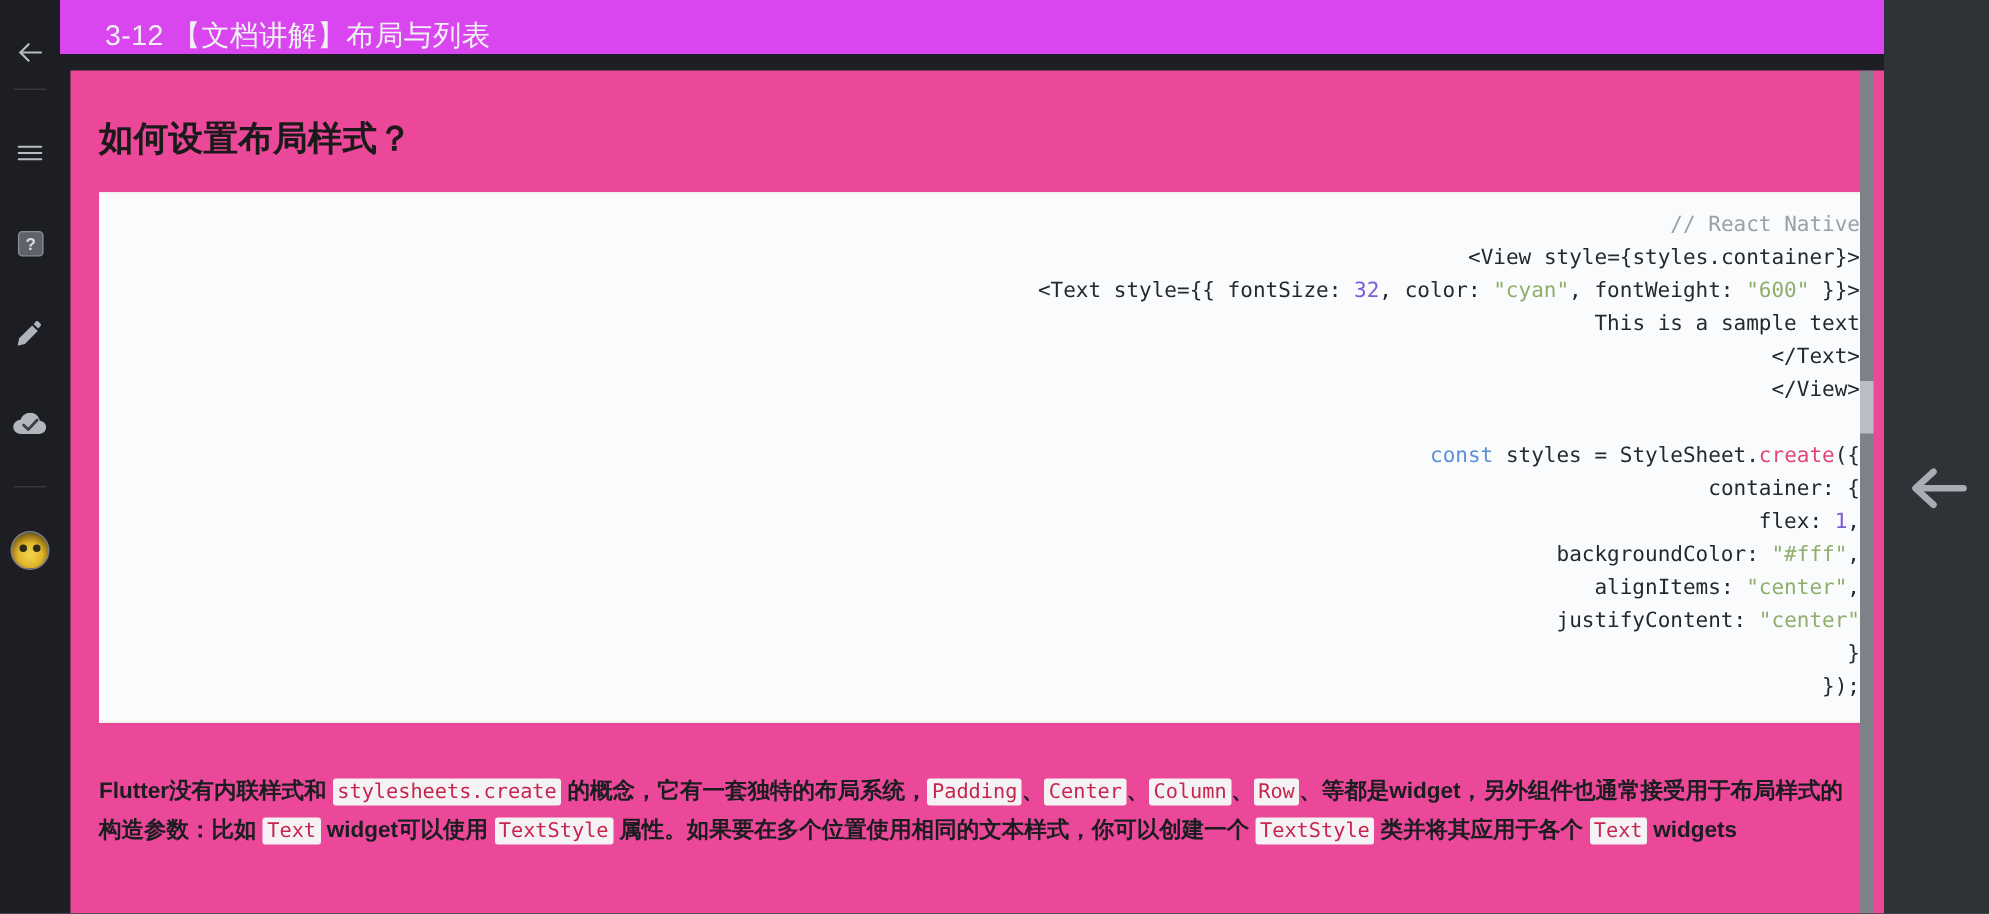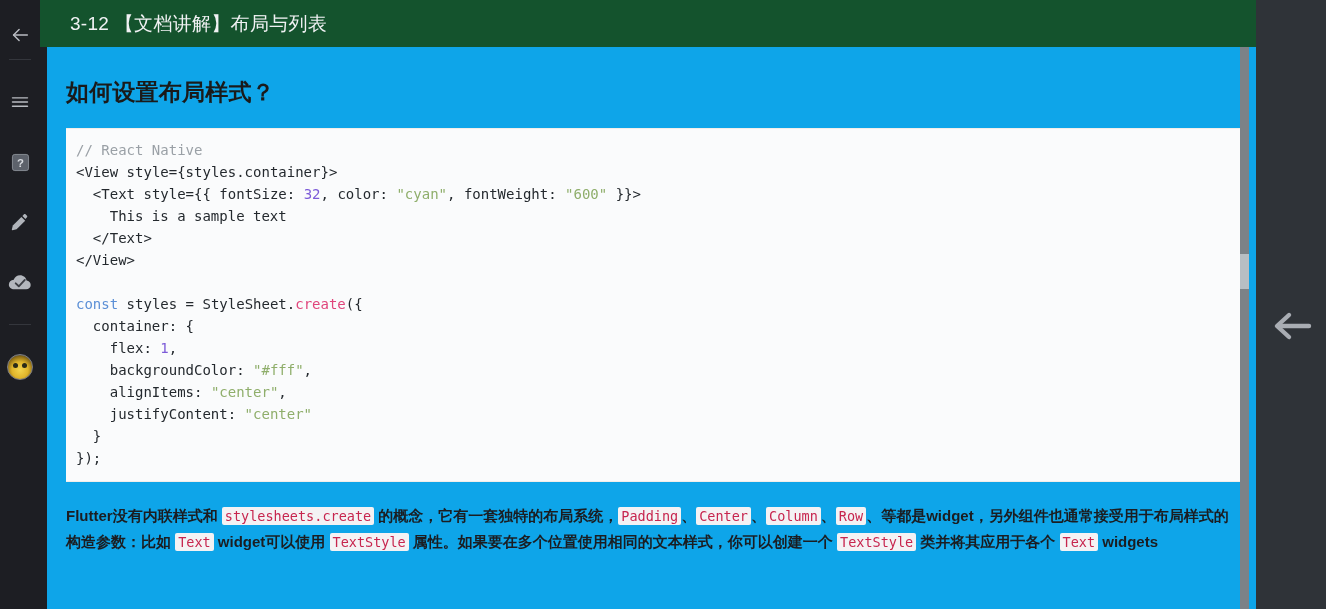--- a/index.html
+++ b/index.html
@@ -78,22 +78,22 @@
     width: 5px; height: 5px;
     border-radius: 50%;
     background: #2b2b18;
   }
 
   
   .topbar {
     position: absolute;
     left: 40px; top: 0;
     width: 1286px;
-    height: 47px;
-    background: #14532d;
+    height: 36px;
+    background: #d946ef;
   }
   .topbar-title {
     position: absolute;
     left: 30px;
     top: 11px;
     font-size: 19px;
     color: #f0f1f3;
     letter-spacing: .3px;
     white-space: nowrap;
     font-family: "Liberation Sans", "DejaVu Sans", sans-serif;
@@ -116,21 +116,21 @@
     color: #a9adb3;
   }
 
   
   .doc-wrap {
     position: absolute;
     left: 47px;
     top: 47px;
     width: 1209px;
     height: 562px;
-    background: #0ea5e9;
+    background: #ec4899;
     overflow: hidden;
   }
   .doc {
     position: absolute;
     left: 0; top: 0;
     width: 1193px;
     padding: 0 0 0 19px;
     box-sizing: border-box;
     color: #1f2328;
   }
@@ -157,27 +157,28 @@
     font-family: "DejaVu Sans Mono", "Liberation Mono", monospace;
     font-size: 13.5px;
     color: #c7254e;
     background: #f4f2f4;
     padding: 1px 3px;
     border-radius: 2px;
     white-space: nowrap;
   }
 
   .codeblock {
-    margin: 19px 0 0 0;
+    margin: 19px 0 12px 0;
     background: #fafbfc;
     border-top: 1px solid #f1eeea;
     border-bottom: 1px solid #f1eeea;
     width: 1174px;
     box-sizing: border-box;
     padding: 10px 0 12px 10px;
+    text-align: right;
   }
   .codeblock pre {
     margin: 0;
     font-family: "DejaVu Sans Mono", "Liberation Mono", monospace;
     font-size: 14px;
     line-height: 22px;
     color: #24292e;
     white-space: pre;
   }
   .tok-comment { color: #9aa0a6; }

